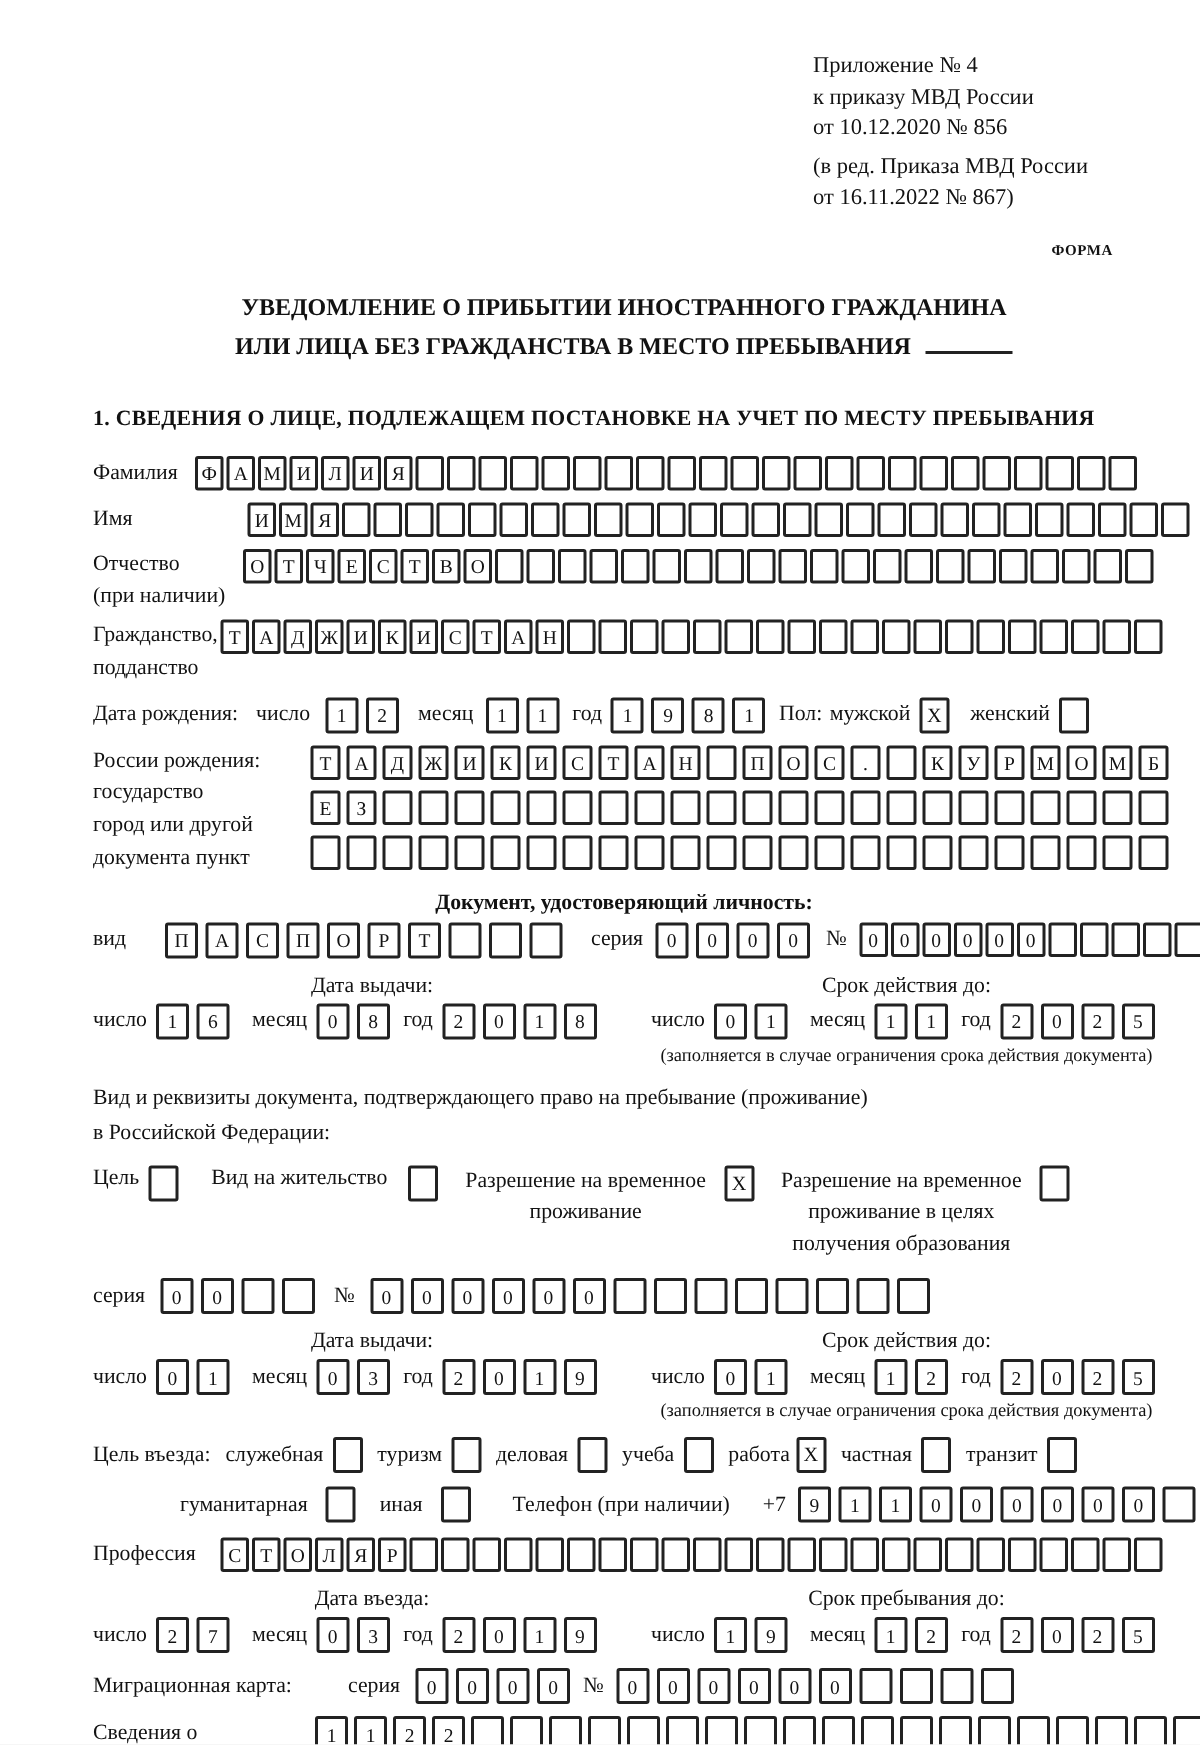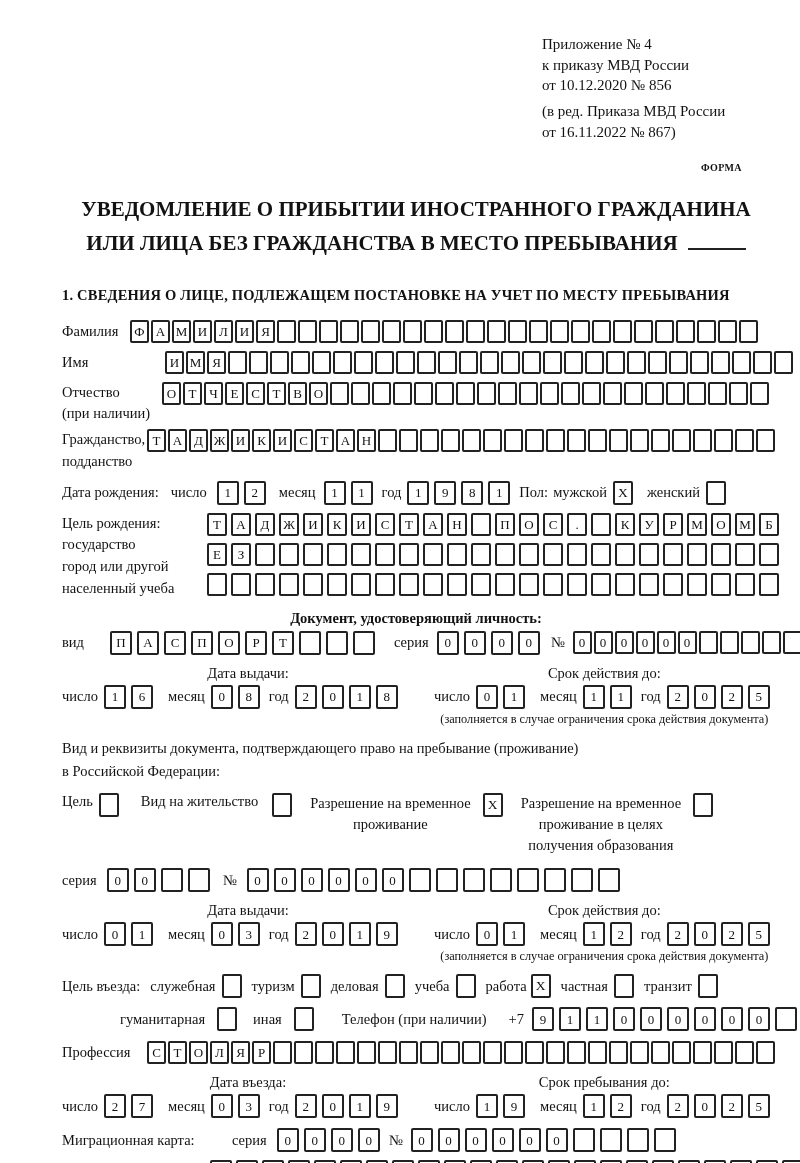--- a/index.html
+++ b/index.html
@@ -6,21 +6,21 @@
   body { margin:0; background:#e8e8e8; }
   .page {
     width:800px; height:1163px; margin:0 auto; background:#fff;
     padding:34px 30px 16px 62px; position:relative; overflow:hidden;
     font-family:"Liberation Serif","DejaVu Serif",serif; color:#121212;
     font-size:14.5px;
   }
   .appendix { margin-left:auto; width:228px; font-size:15px; line-height:1.38; }
   .appendix .gap { margin-top:5px; }
   .forma { text-align:right; font-weight:bold; font-size:10px; margin:20px 28px 0 0; letter-spacing:.4px; }
-  .title { text-align:center; font-weight:bold; font-size:21px; line-height:1.6; margin-top:20px; }
+  .title { text-align:center; font-weight:bold; font-size:16px; line-height:1.6; margin-top:20px; }
   .blank-u { display:inline-block; width:58px; border-bottom:2px solid #222; height:10px; margin-left:10px; }
   .sec { font-weight:bold; font-size:14.5px; margin-top:26px; letter-spacing:.2px; }
 
   .row { display:flex; align-items:center; margin-top:6px; }
   .row.top { align-items:flex-start; }
   .lbl { flex:0 0 auto; }
   .cells { display:flex; flex:0 0 auto; }
   .cell {
     width:19px; height:23px; border:2px solid #222; border-radius:2px;
     margin-right:2px; display:flex; align-items:center; justify-content:center;
@@ -252,24 +252,24 @@
       </div>
     <span class="lbl" style="margin-left:4px;">Пол:</span>
     <span class="lbl" style="margin-left:5px;">мужской</span>
     <span class="cb">X</span>
     <span class="lbl" style="margin-left:14px;">женский</span>
     <span class="cb"></span>
   </div>
 
   <div class="row top" style="margin-top:8px;">
     <div class="lbl w145 lh">
-      <div>Цель рождения:</div>
+      <div>России рождения:</div>
       <div>государство</div>
       <div>город или другой</div>
-      <div>населенный учеба</div>
+      <div>документа пункт</div>
     </div>
     <div>
       <div class="cells m" style="margin-bottom:7px;">
           <span class="cell">Т</span>
           <span class="cell">А</span>
           <span class="cell">Д</span>
           <span class="cell">Ж</span>
           <span class="cell">И</span>
           <span class="cell">К</span>
           <span class="cell">И</span>

